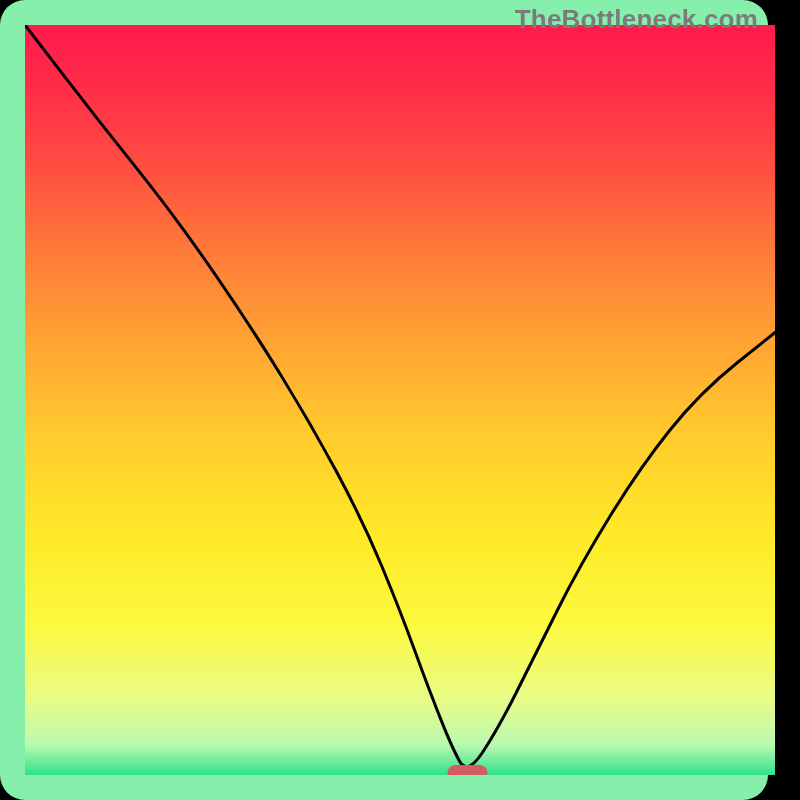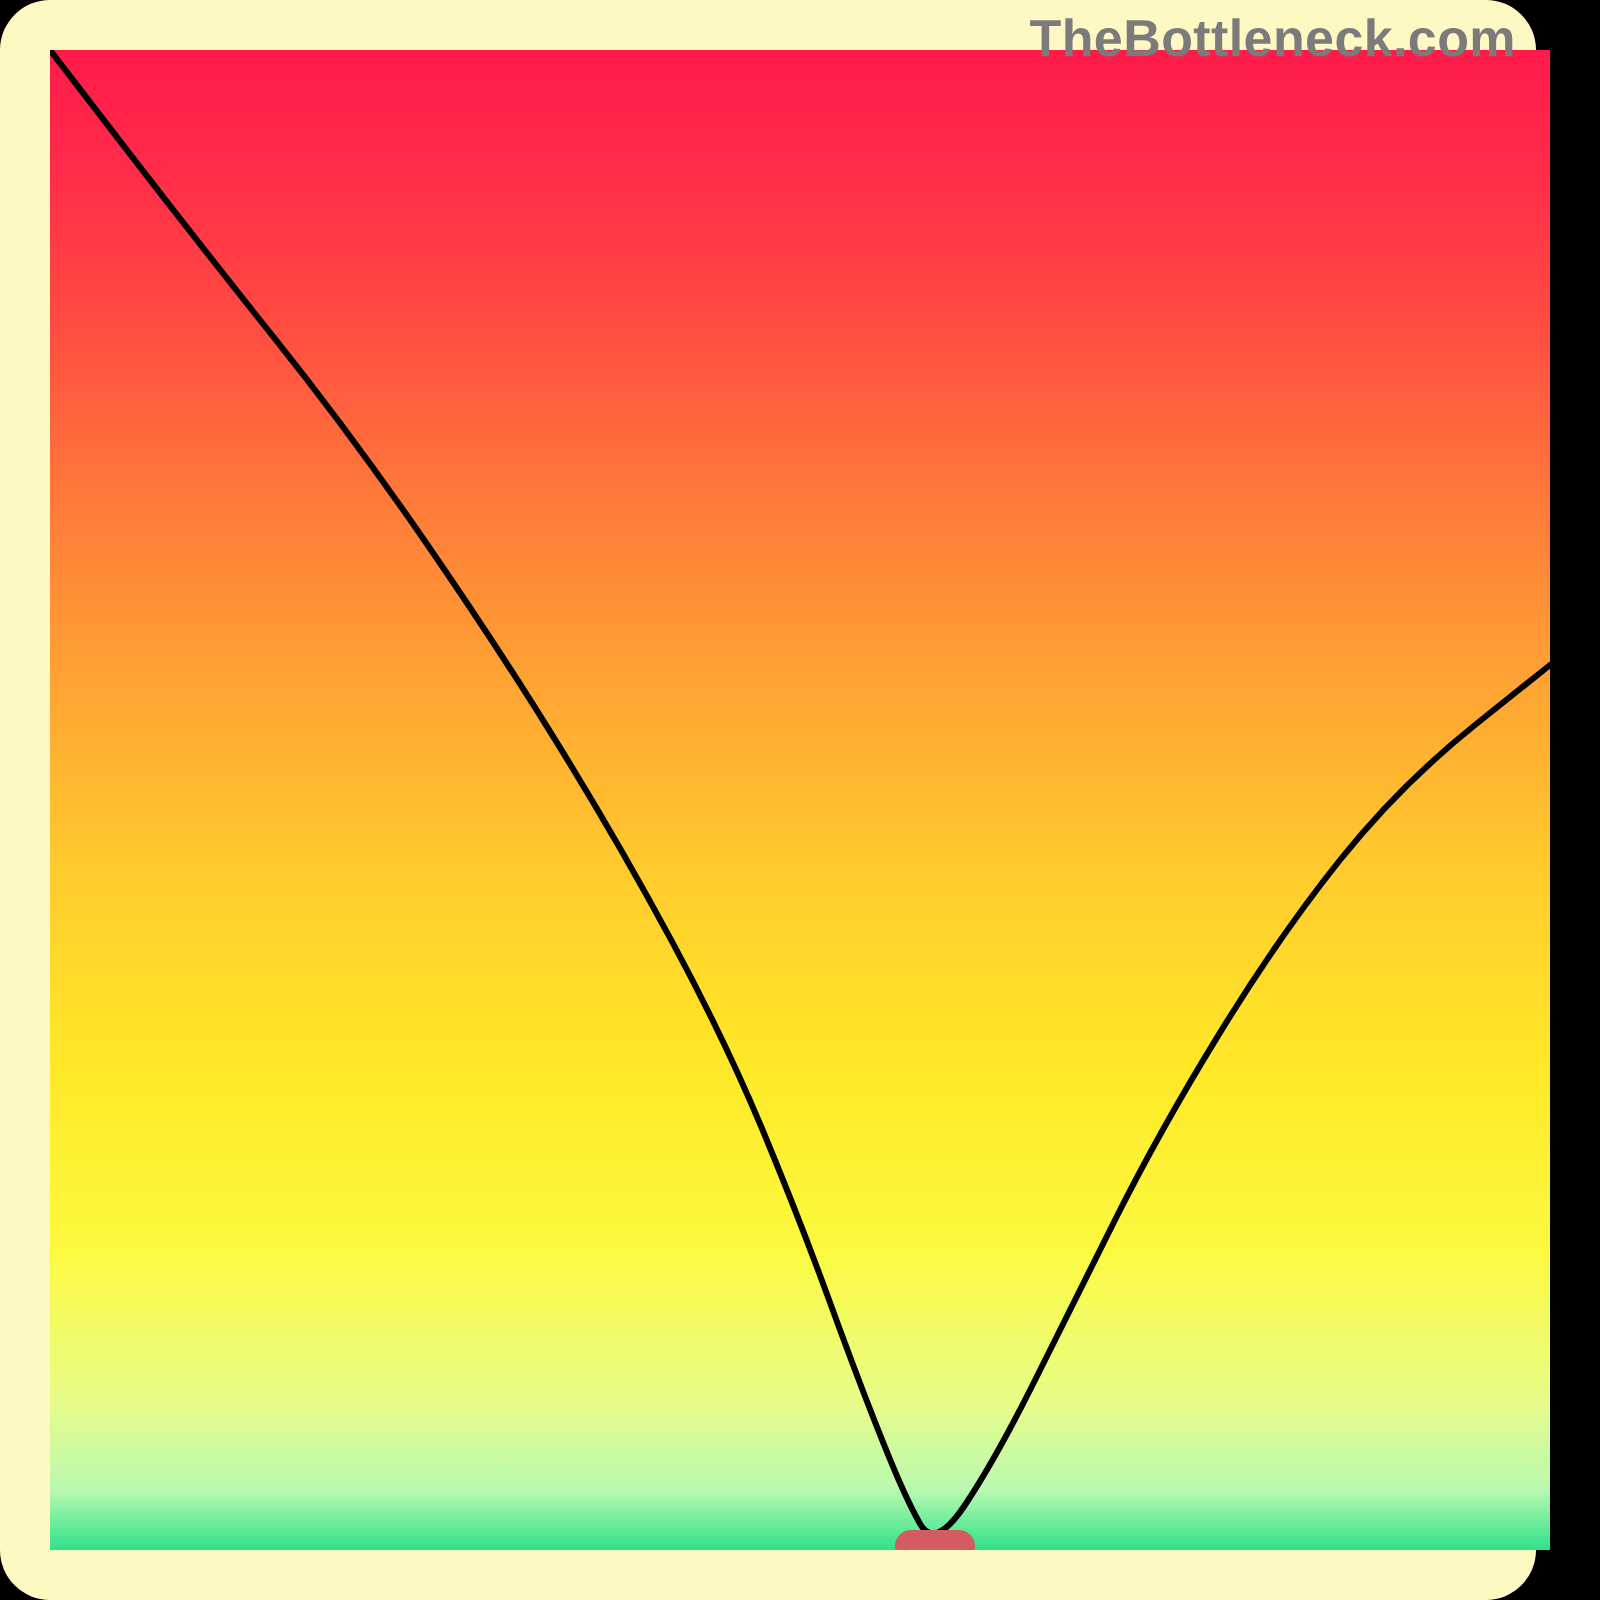--- a/index.html
+++ b/index.html
@@ -8,21 +8,21 @@
     width: 800px;
     height: 800px;
     background: #000;
     font-family: Arial, Helvetica, sans-serif;
     overflow: hidden;
   }
   .frame {
     position: relative;
     width: 768px;
     height: 800px;
-    background: #fef9c3;
+    background: #86efac;
     border-radius: 25px;
   }
   .watermark {
     position: absolute;
     top: 4px;
     right: 10px;
     font-size: 26px;
     font-weight: 600;
     color: #7b7b7b;
     letter-spacing: 0.2px;

